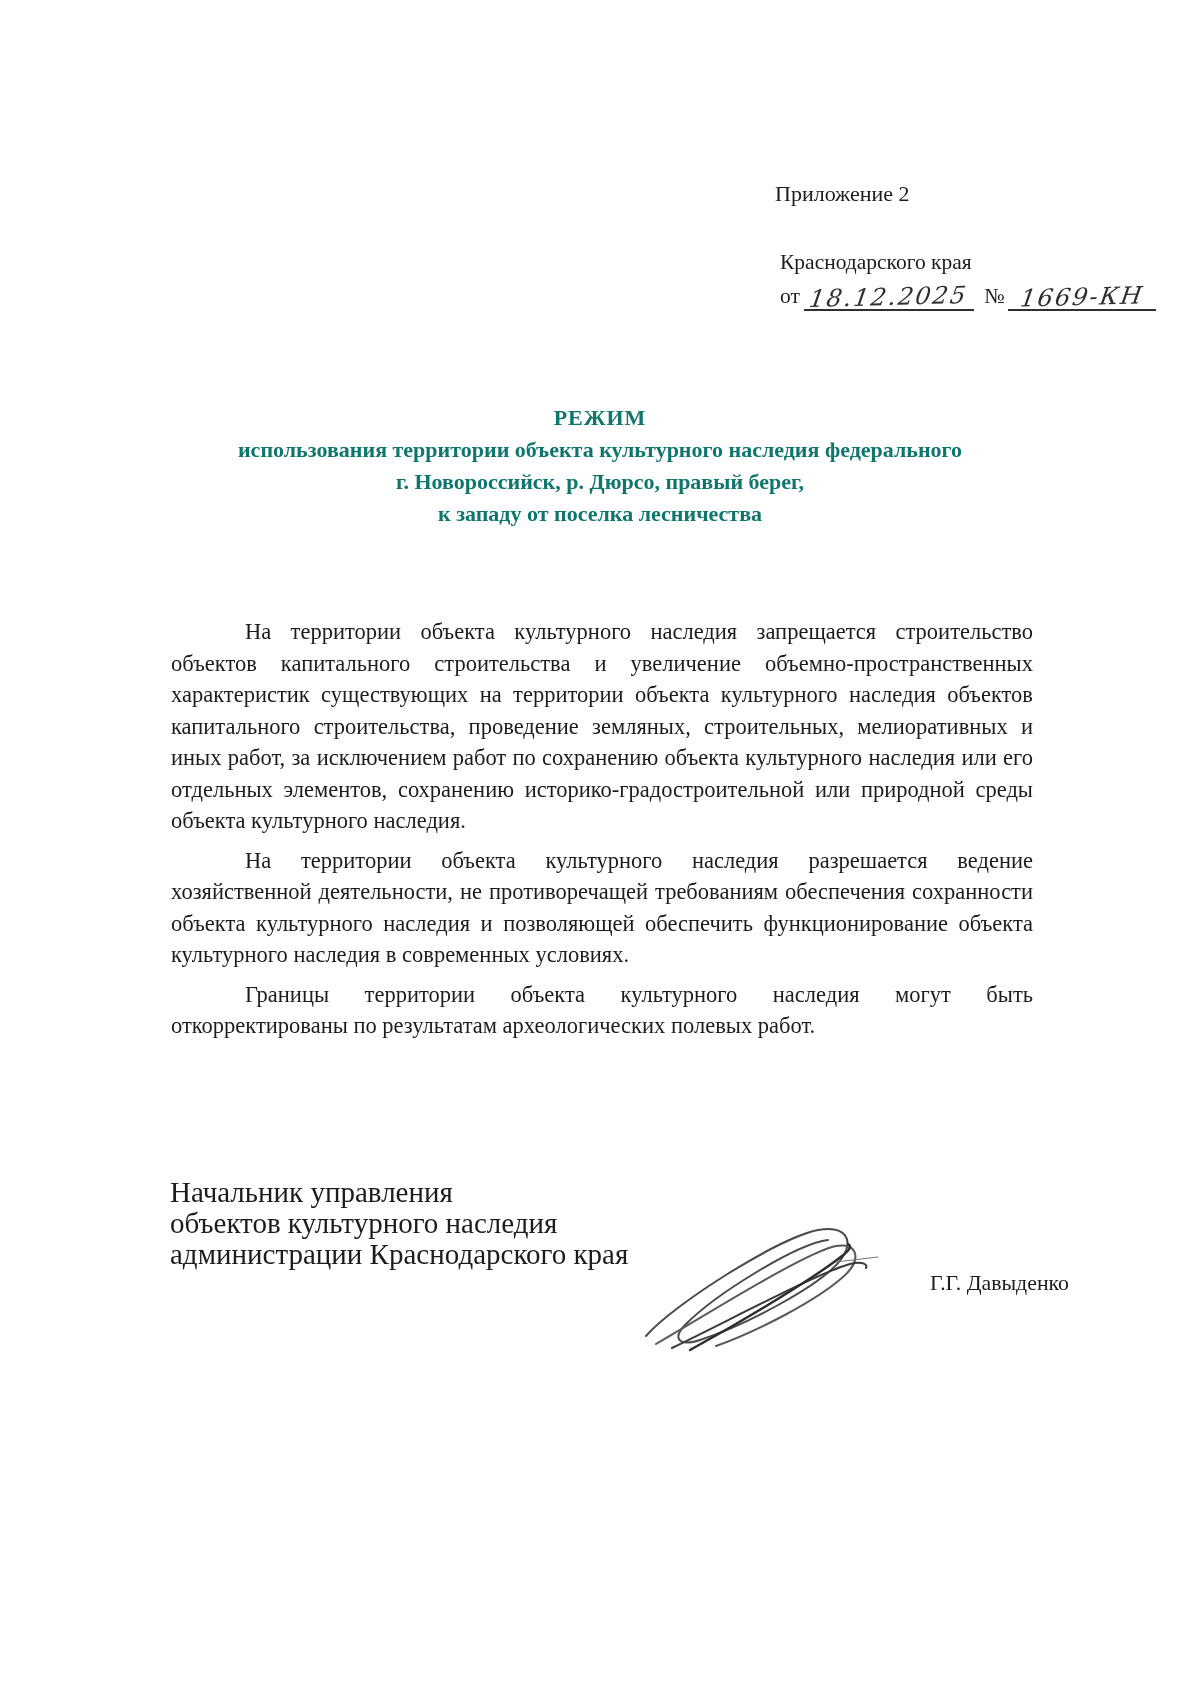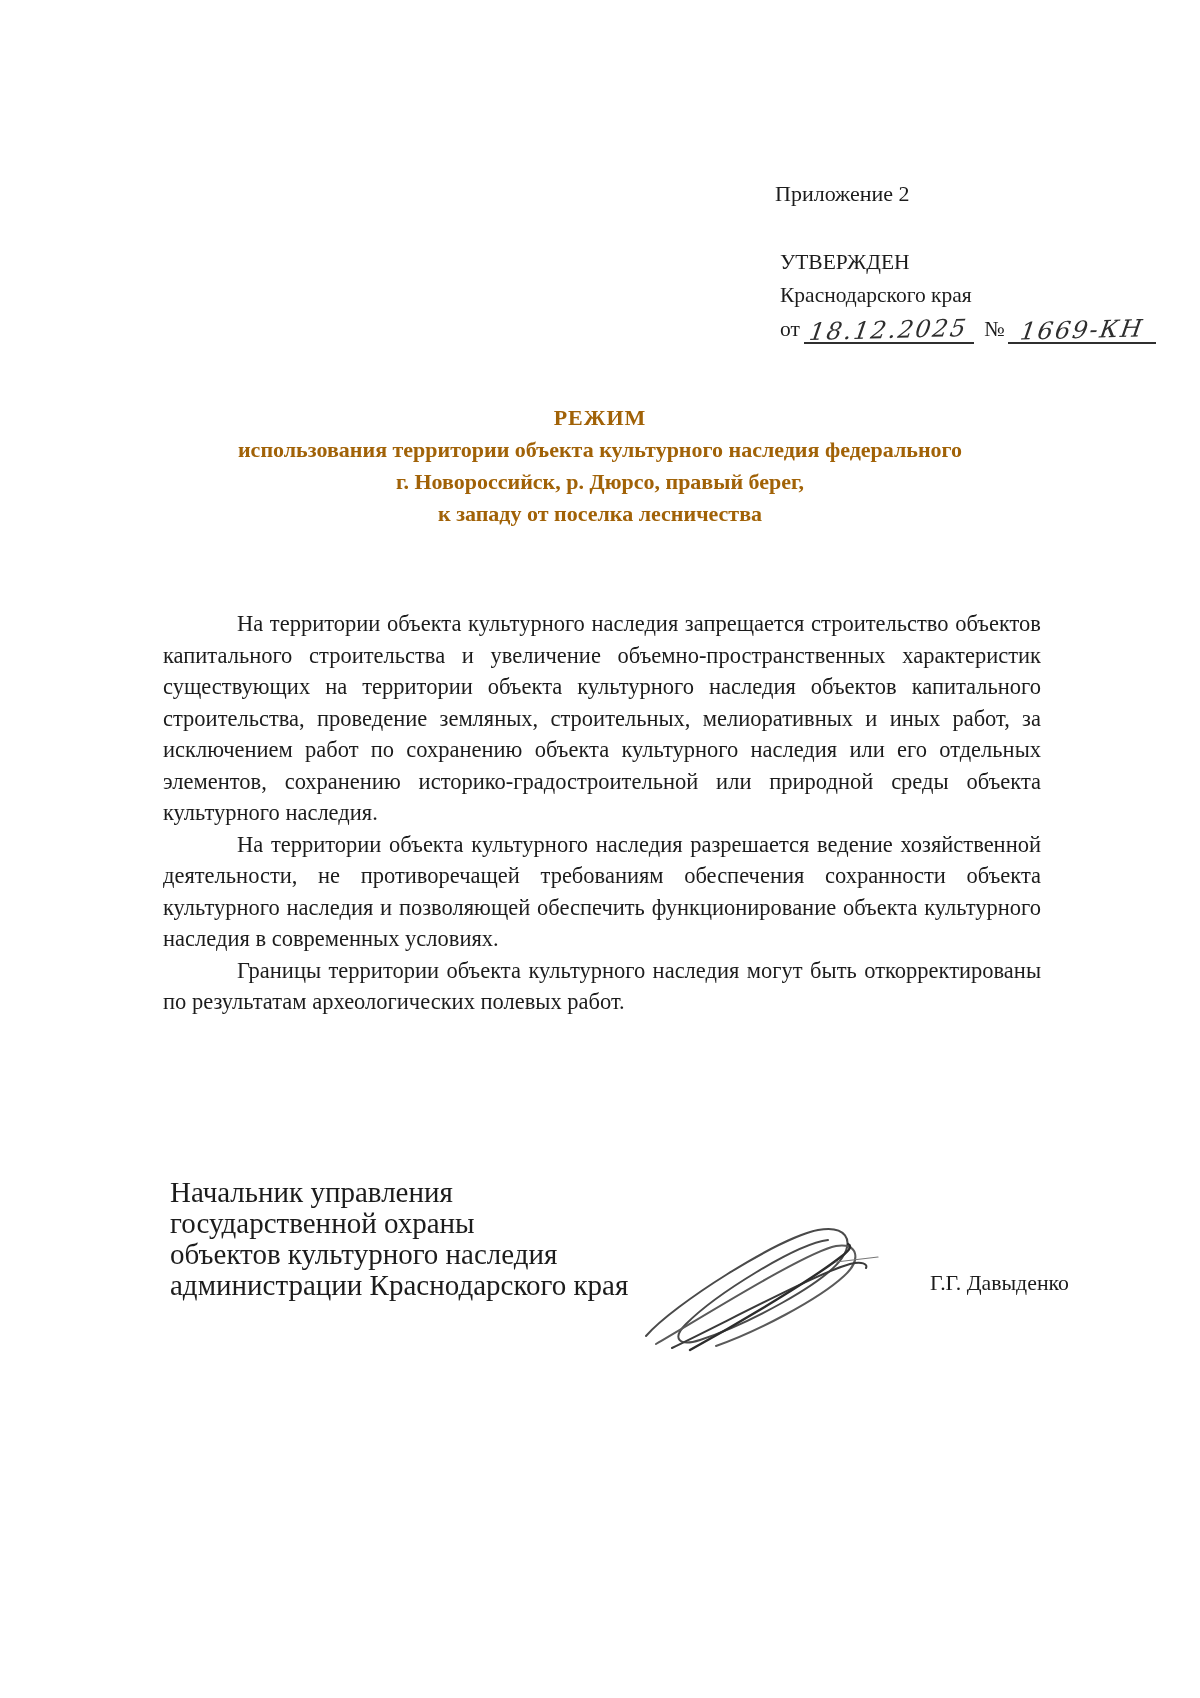--- a/index.html
+++ b/index.html
@@ -48,35 +48,35 @@
   }
   .title-block {
     position: absolute;
     left: 161px;
     top: 402px;
     width: 878px;
     text-align: center;
     font-weight: bold;
     font-size: 22px;
     line-height: 32px;
-    color: #a16207;
+    color: #0f766e;
   }
   .title-heading { display: block; letter-spacing: 1px; }
   .title-line { display: block; }
   .body-text {
     position: absolute;
     left: 163px;
     top: 608px;
     width: 878px;
     font-size: 22.5px;
     line-height: 31.5px;
     text-align: justify;
     color: #1c1c1c;
   }
-  .body-text p { margin: 0; text-indent: 74px; }
+  .body-text p { margin: 8px; text-indent: 74px; }
   .sig-block {
     position: absolute;
     left: 170px;
     top: 1177px;
     font-size: 29px;
     line-height: 31px;
     white-space: nowrap;
   }
   .sig-block .row { display: block; }
   .sig-svg {
@@ -96,21 +96,20 @@
   }
 </style>
 </head>
 <body>
 
 <div class="page">
 
   <div class="appendix">Приложение 2</div>
 
   <div class="approval">
-    <span class="row">УТВЕРЖДЕН</span>
     <span class="row">Краснодарского края</span>
     <span class="row date-row">
       <span>от</span><span class="u u-date"><span class="hand">18.12.2025</span></span><span>№</span><span class="u u-num"><span class="hand">1669-КН</span></span>
     </span>
   </div>
 
   <div class="title-block">
     <span class="title-heading">РЕЖИМ</span>
     <span class="title-line">использования территории объекта культурного наследия федерального</span>
     <span class="title-line">г. Новороссийск, р. Дюрсо, правый берег,</span>
@@ -118,21 +117,20 @@
   </div>
 
   <div class="body-text">
     <p>На территории объекта культурного наследия запрещается строительство объектов капитального строительства и увеличение объемно-пространственных характеристик существующих на территории объекта культурного наследия объектов капитального строительства, проведение земляных, строительных, мелиоративных и иных работ, за исключением работ по сохранению объекта культурного наследия или его отдельных элементов, сохранению историко-градостроительной или природной среды объекта культурного наследия.</p>
     <p>На территории объекта культурного наследия разрешается ведение хозяйственной деятельности, не противоречащей требованиям обеспечения сохранности объекта культурного наследия и позволяющей обеспечить функционирование объекта культурного наследия в современных условиях.</p>
     <p>Границы территории объекта культурного наследия могут быть откорректированы по результатам археологических полевых работ.</p>
   </div>
 
   <div class="sig-block">
     <span class="row">Начальник управления</span>
-    <span class="row">государственной охраны</span>
     <span class="row">объектов культурного наследия</span>
     <span class="row">администрации Краснодарского края</span>
   </div>
 
   <svg class="sig-svg" viewBox="0 0 244 134" xmlns="http://www.w3.org/2000/svg" fill="none" stroke="#4a4a4a" stroke-width="2" stroke-linecap="round">
     <path d="M8,116 C36,84 140,18 180,10 C208,5 216,20 204,38 C186,64 110,104 62,120 C40,127 34,118 48,104 C78,74 158,24 190,20"></path>
     <path d="M18,124 C66,96 168,32 198,26 C220,22 224,40 206,56 C180,80 118,112 78,126" stroke="#5a5a5a"></path>
     <path d="M34,128 C92,100 182,52 212,44 C224,41 230,44 228,48" stroke="#3a3a3a"></path>
     <path d="M52,130 C110,98 176,58 204,36 C212,30 214,26 210,24" stroke="#2c2c2c" stroke-width="2.4"></path>
     <path d="M198,42 L240,37" stroke="#777777" stroke-width="1.2"></path>

